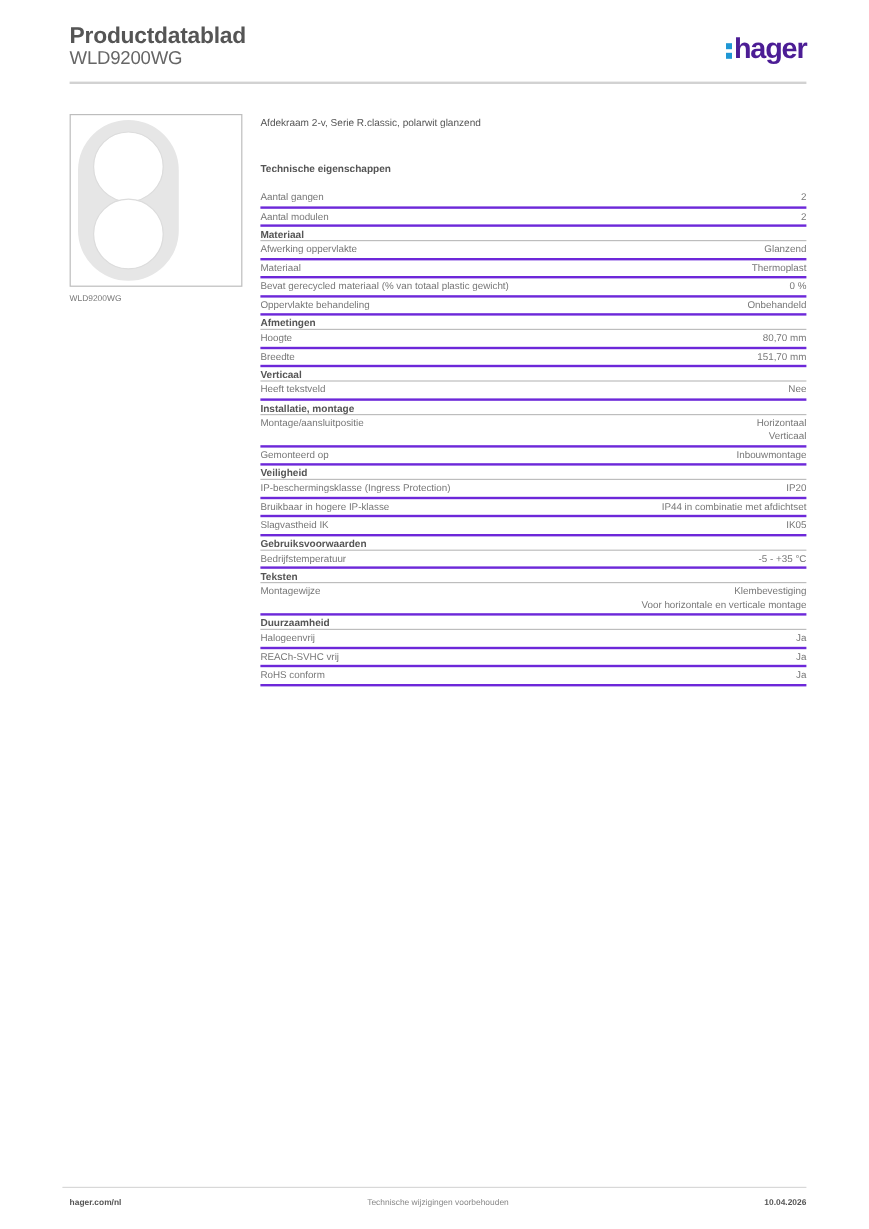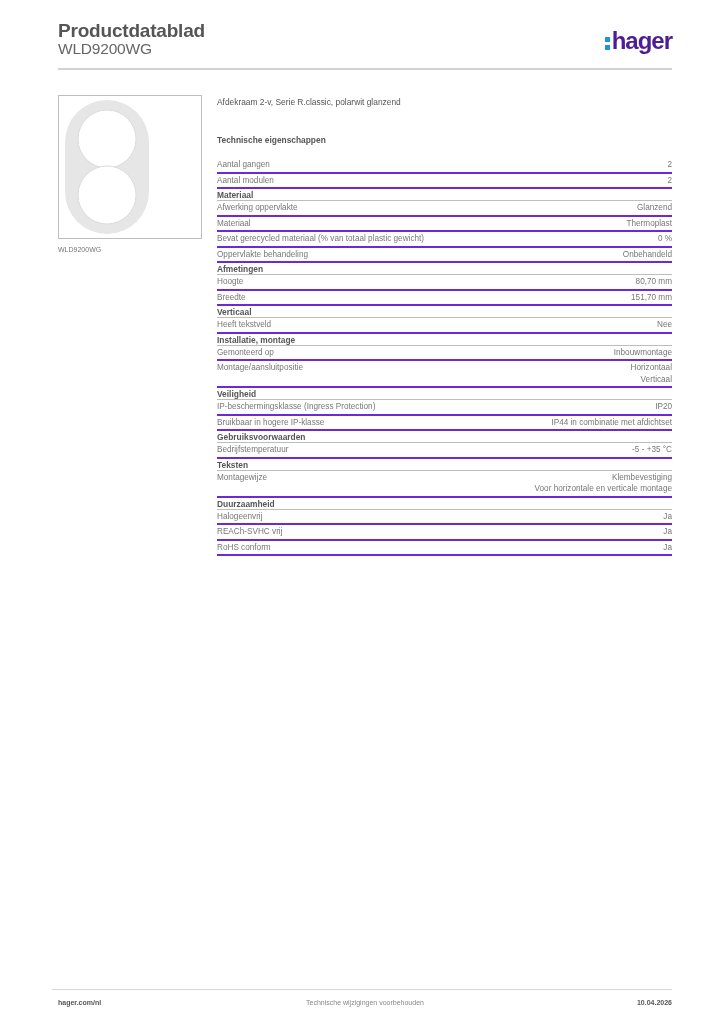--- a/index.html
+++ b/index.html
@@ -101,38 +101,42 @@
       <div class="section">
         <div class="section-title">Verticaal</div>
         <div class="row">
           <span class="label">Heeft tekstveld</span>
           <span class="value">Nee</span>
         </div>
       </div>
       <div class="section">
         <div class="section-title">Installatie, montage</div>
         <div class="row">
-          <span class="label">Gemonteerd op</span>
-          <span class="value">Inbouwmontage</span>
-        </div>
-        <div class="row">
           <span class="label">Montage/aansluitpositie</span>
           <span class="value">Horizontaal
 Verticaal</span>
+        </div>
+        <div class="row">
+          <span class="label">Gemonteerd op</span>
+          <span class="value">Inbouwmontage</span>
         </div>
       </div>
       <div class="section">
         <div class="section-title">Veiligheid</div>
         <div class="row">
           <span class="label">IP-beschermingsklasse (Ingress Protection)</span>
           <span class="value">IP20</span>
         </div>
         <div class="row">
           <span class="label">Bruikbaar in hogere IP-klasse</span>
           <span class="value">IP44 in combinatie met afdichtset</span>
+        </div>
+        <div class="row">
+          <span class="label">Slagvastheid IK</span>
+          <span class="value">IK05</span>
         </div>
       </div>
       <div class="section">
         <div class="section-title">Gebruiksvoorwaarden</div>
         <div class="row">
           <span class="label">Bedrijfstemperatuur</span>
           <span class="value">-5 - +35 °C</span>
         </div>
       </div>
       <div class="section">

